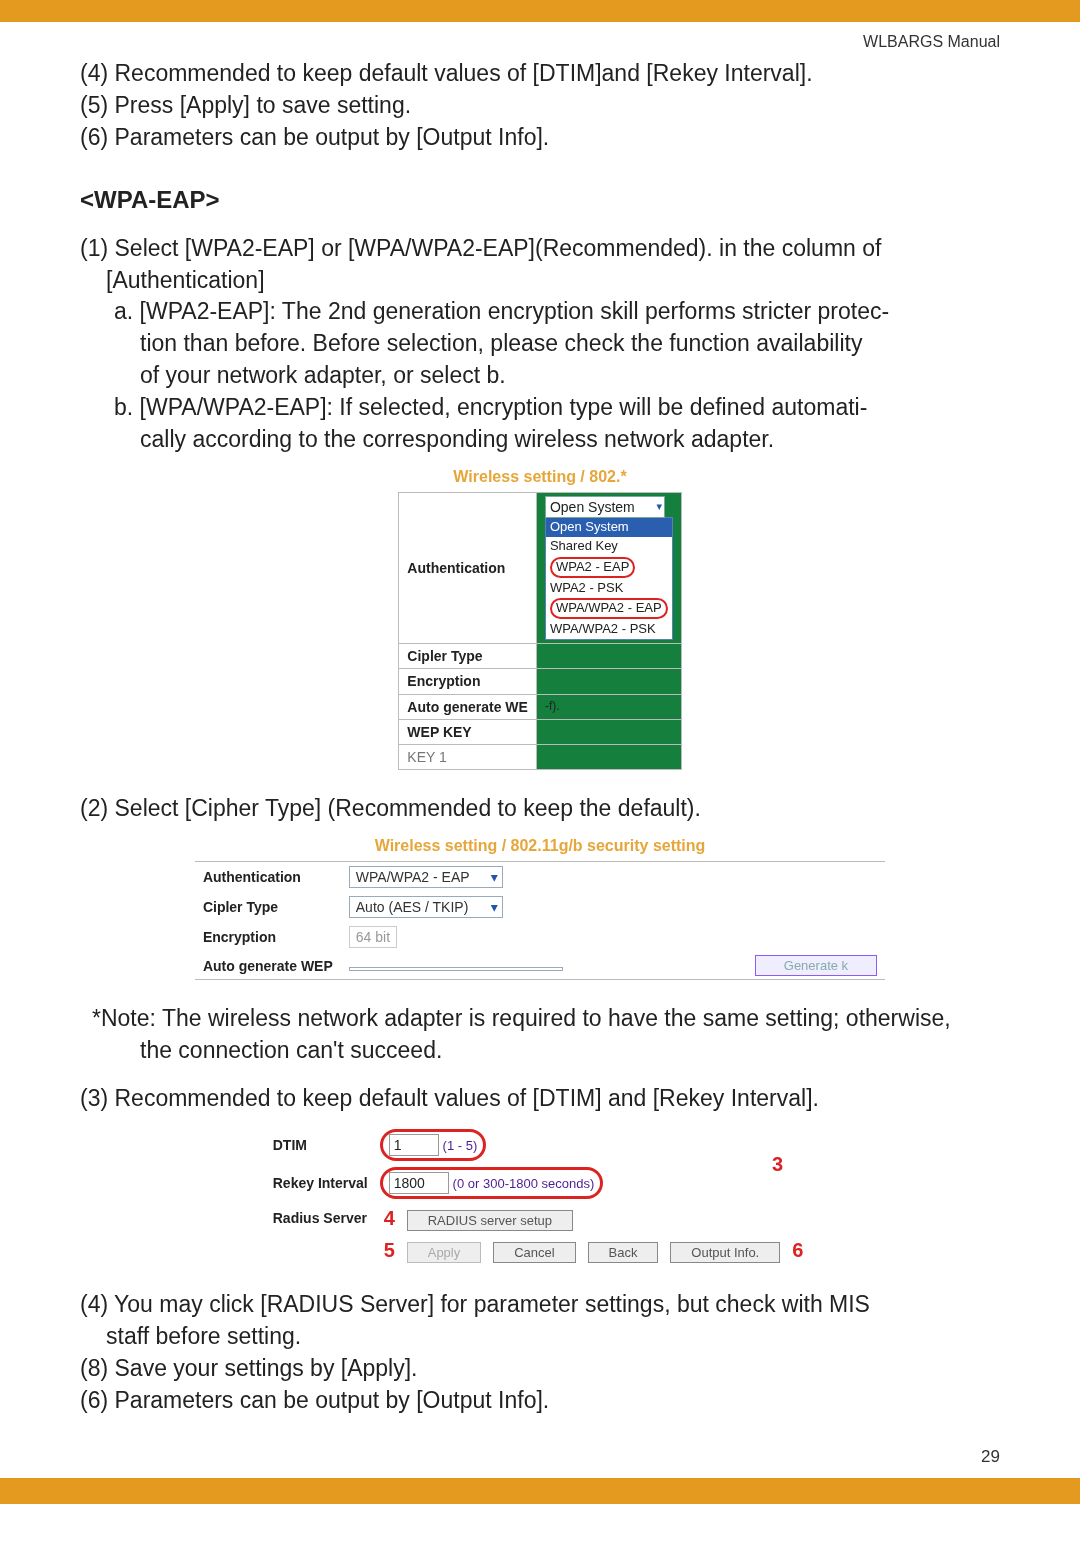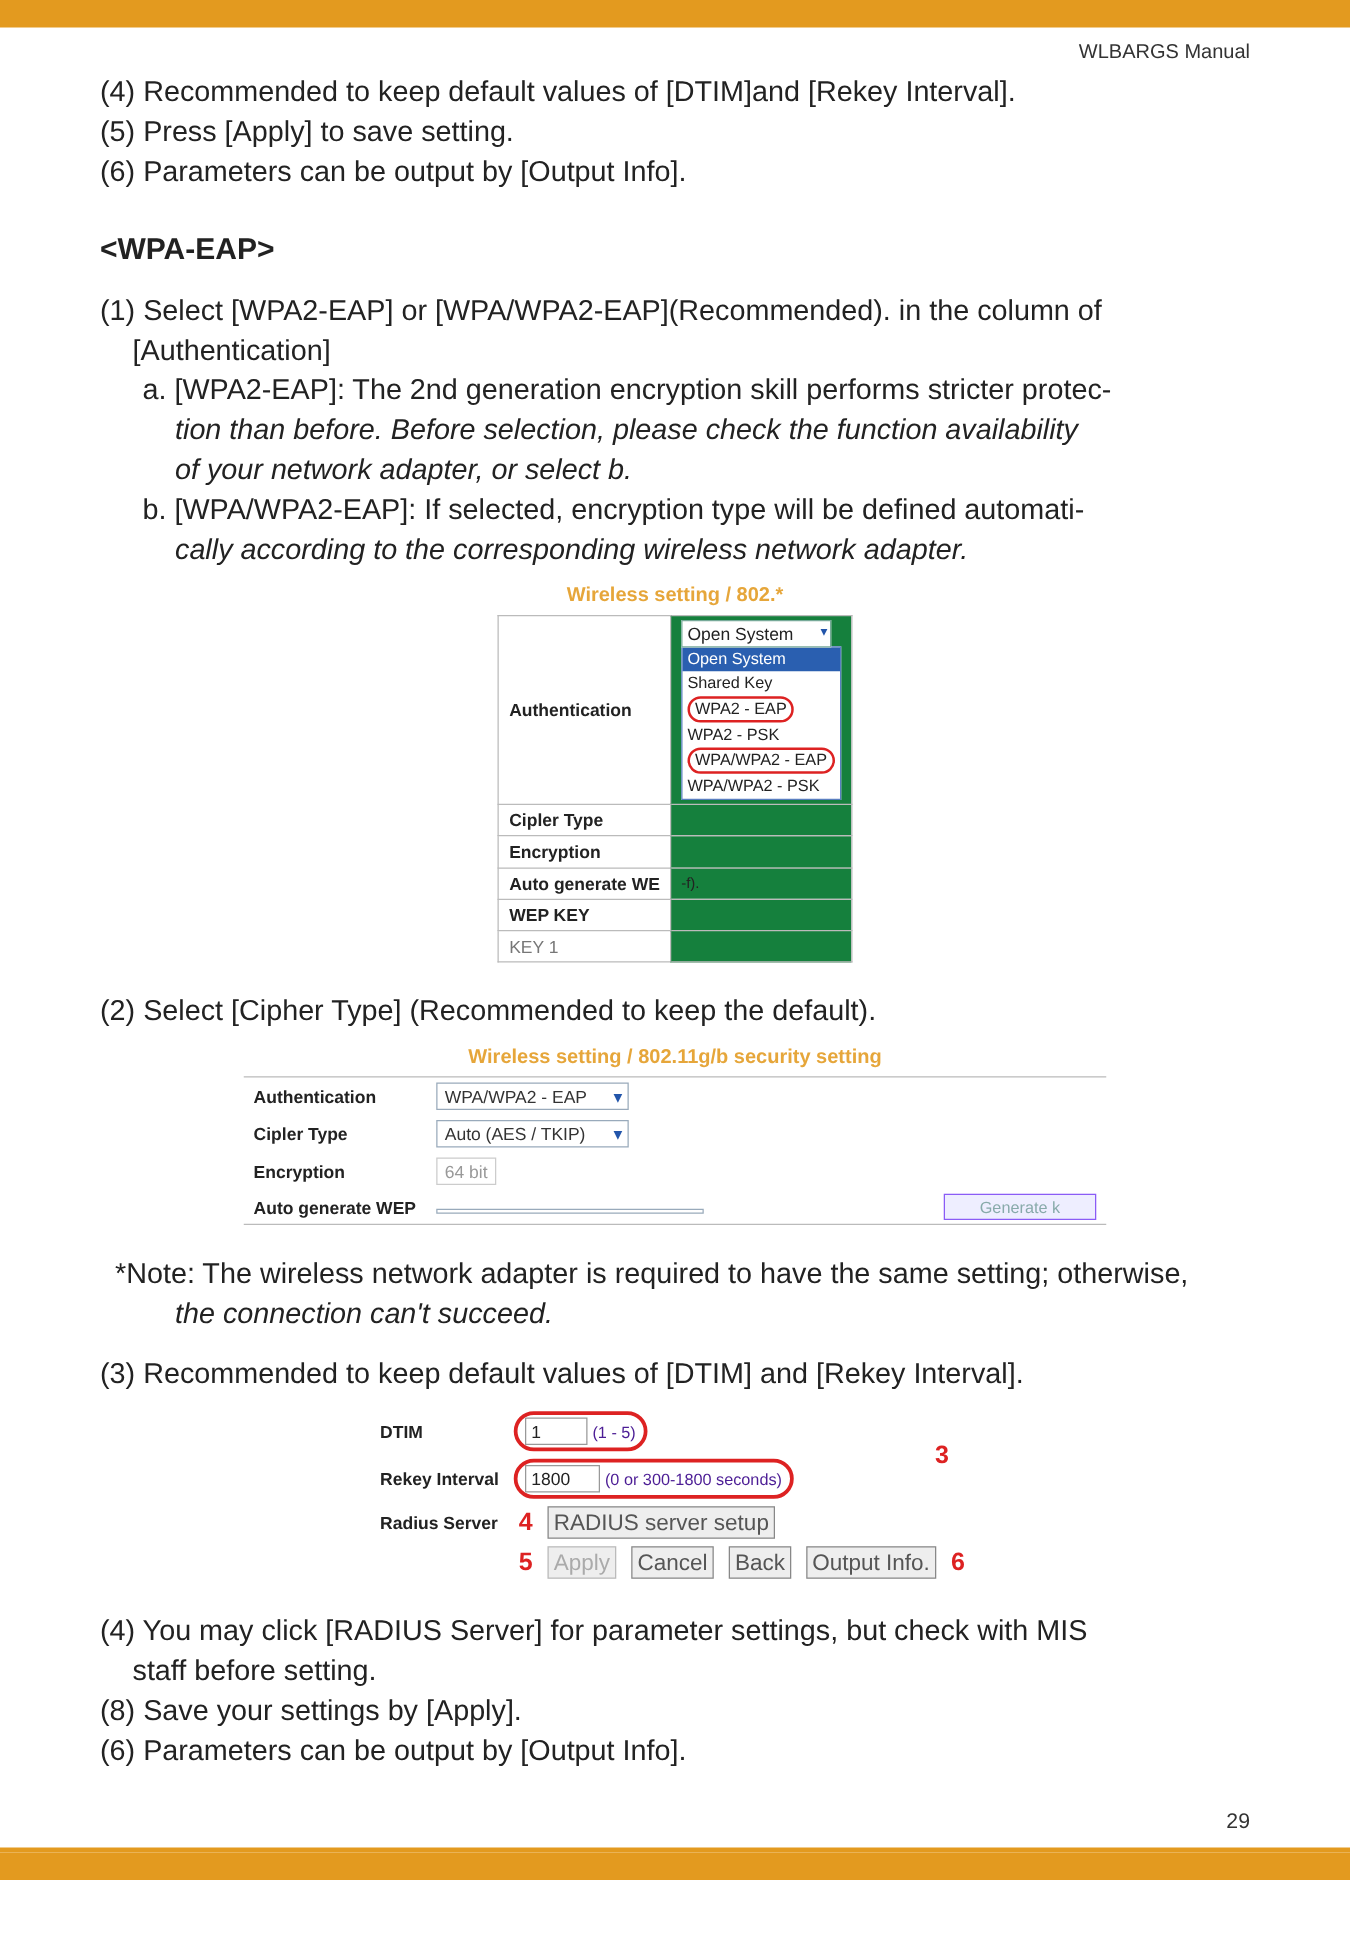--- a/index.html
+++ b/index.html
@@ -34,21 +34,21 @@
     margin-top: 32px;
     margin-bottom: 18px;
     font-size: 24px;
   }
   .body-block p {
     margin: 0 0 2px 0;
   }
   .indent1 { padding-left: 26px; text-indent: -26px; }
   .inset1  { padding-left: 26px; }
   .indent2 { padding-left: 60px; text-indent: -26px; }
-  .inset2  { padding-left: 60px; font-style: italic; }
+  .inset2  { padding-left: 60px; }
   .note    { padding-left: 60px; text-indent: -48px; }
   .figure {
     margin: 12px auto 16px auto;
     text-align: center;
   }
   .fig-title {
     color: #e6a63a;
     font-weight: 700;
     font-size: 16px;
     margin-bottom: 4px;
@@ -112,21 +112,21 @@
   }
   .fig3 .range { color:#4c1d95; font-size:13px; }
   .fig3 .ring {
     border:3px solid #d22; border-radius:18px; padding:2px 6px; display:inline-block;
   }
   .fig3 .callout {
     color:#d22; font-weight:700; font-size:20px; padding:0 4px;
   }
   .fig3 .btnrow { padding-top:8px; }
   .fig3 button, .fig3 .btn {
-    font-size:18px; padding:2px 4px; border:1px solid #888; background:#eee; margin:0 4px;
+    font-size:13px; padding:2px 20px; border:1px solid #888; background:#eee; margin:0 4px;
     color:#555;
   }
   .fig3 .btn.dim { color:#aaa; border-color:#bbb; }
   .page-num {
     text-align:right; font-size:17px; color:#333; margin-top:30px;
   }
   .thin-orange {
     height:4px; background:#e39a1f; width:100%;
   }
 </style>

